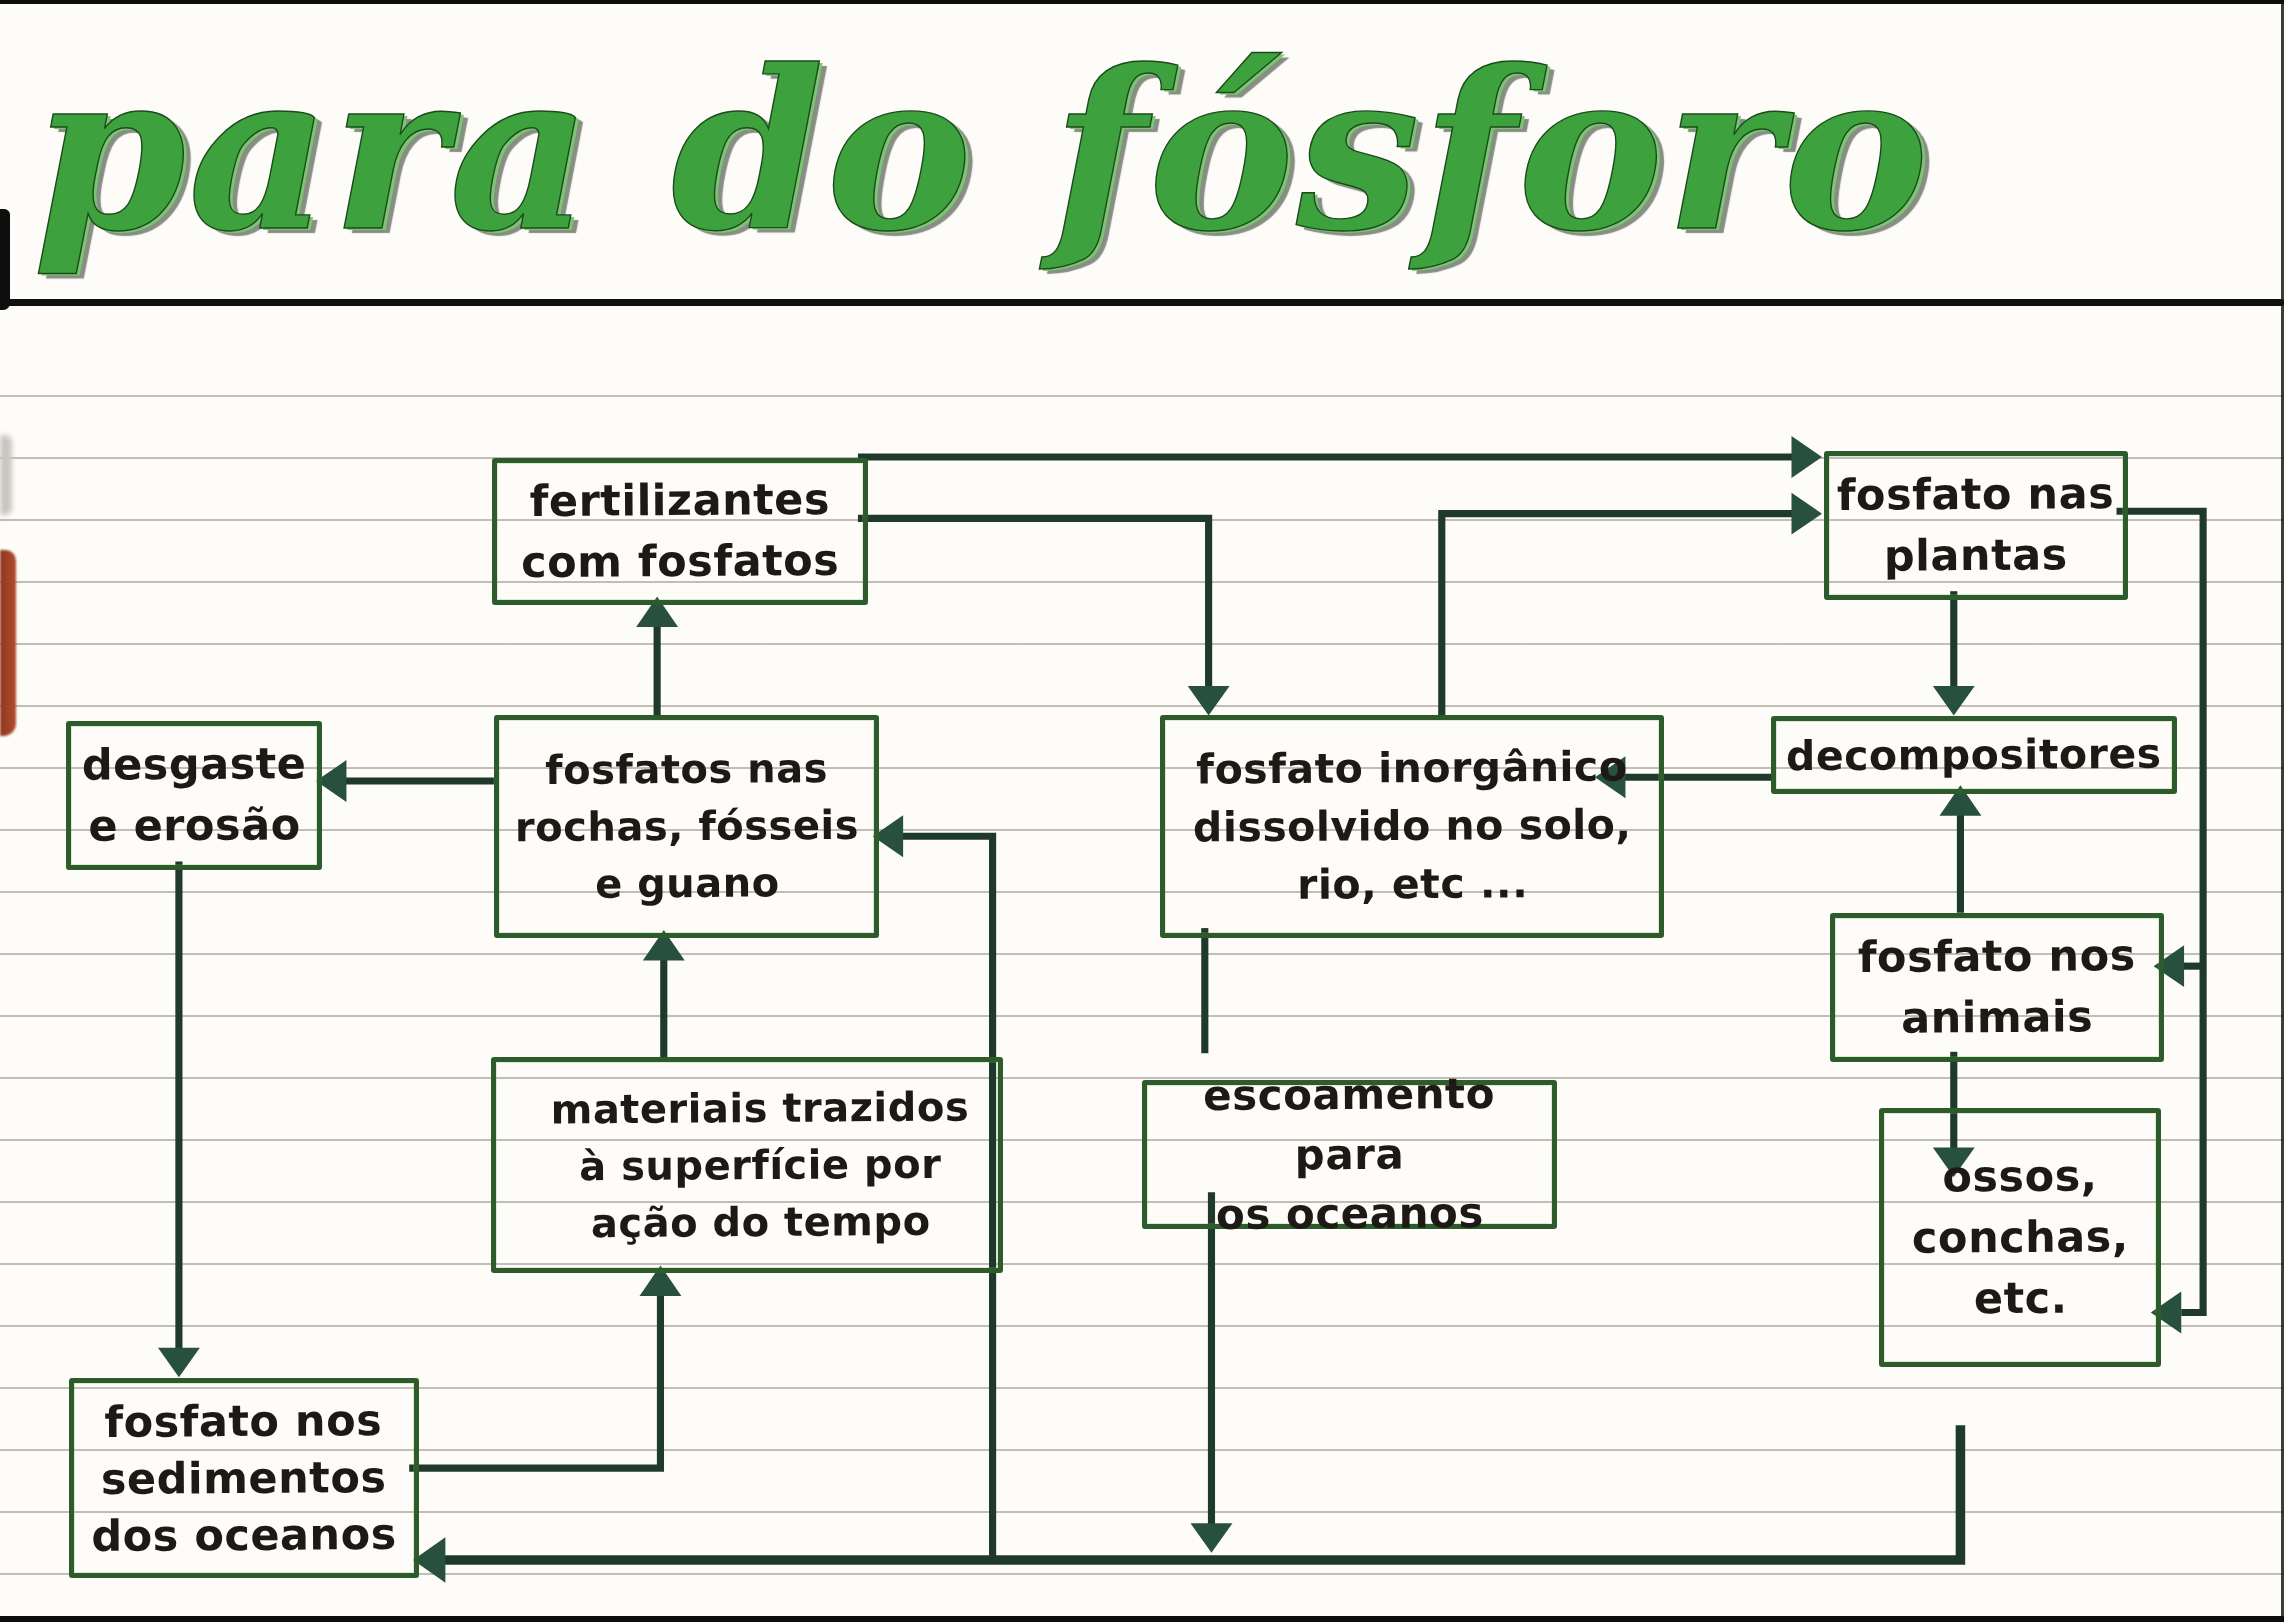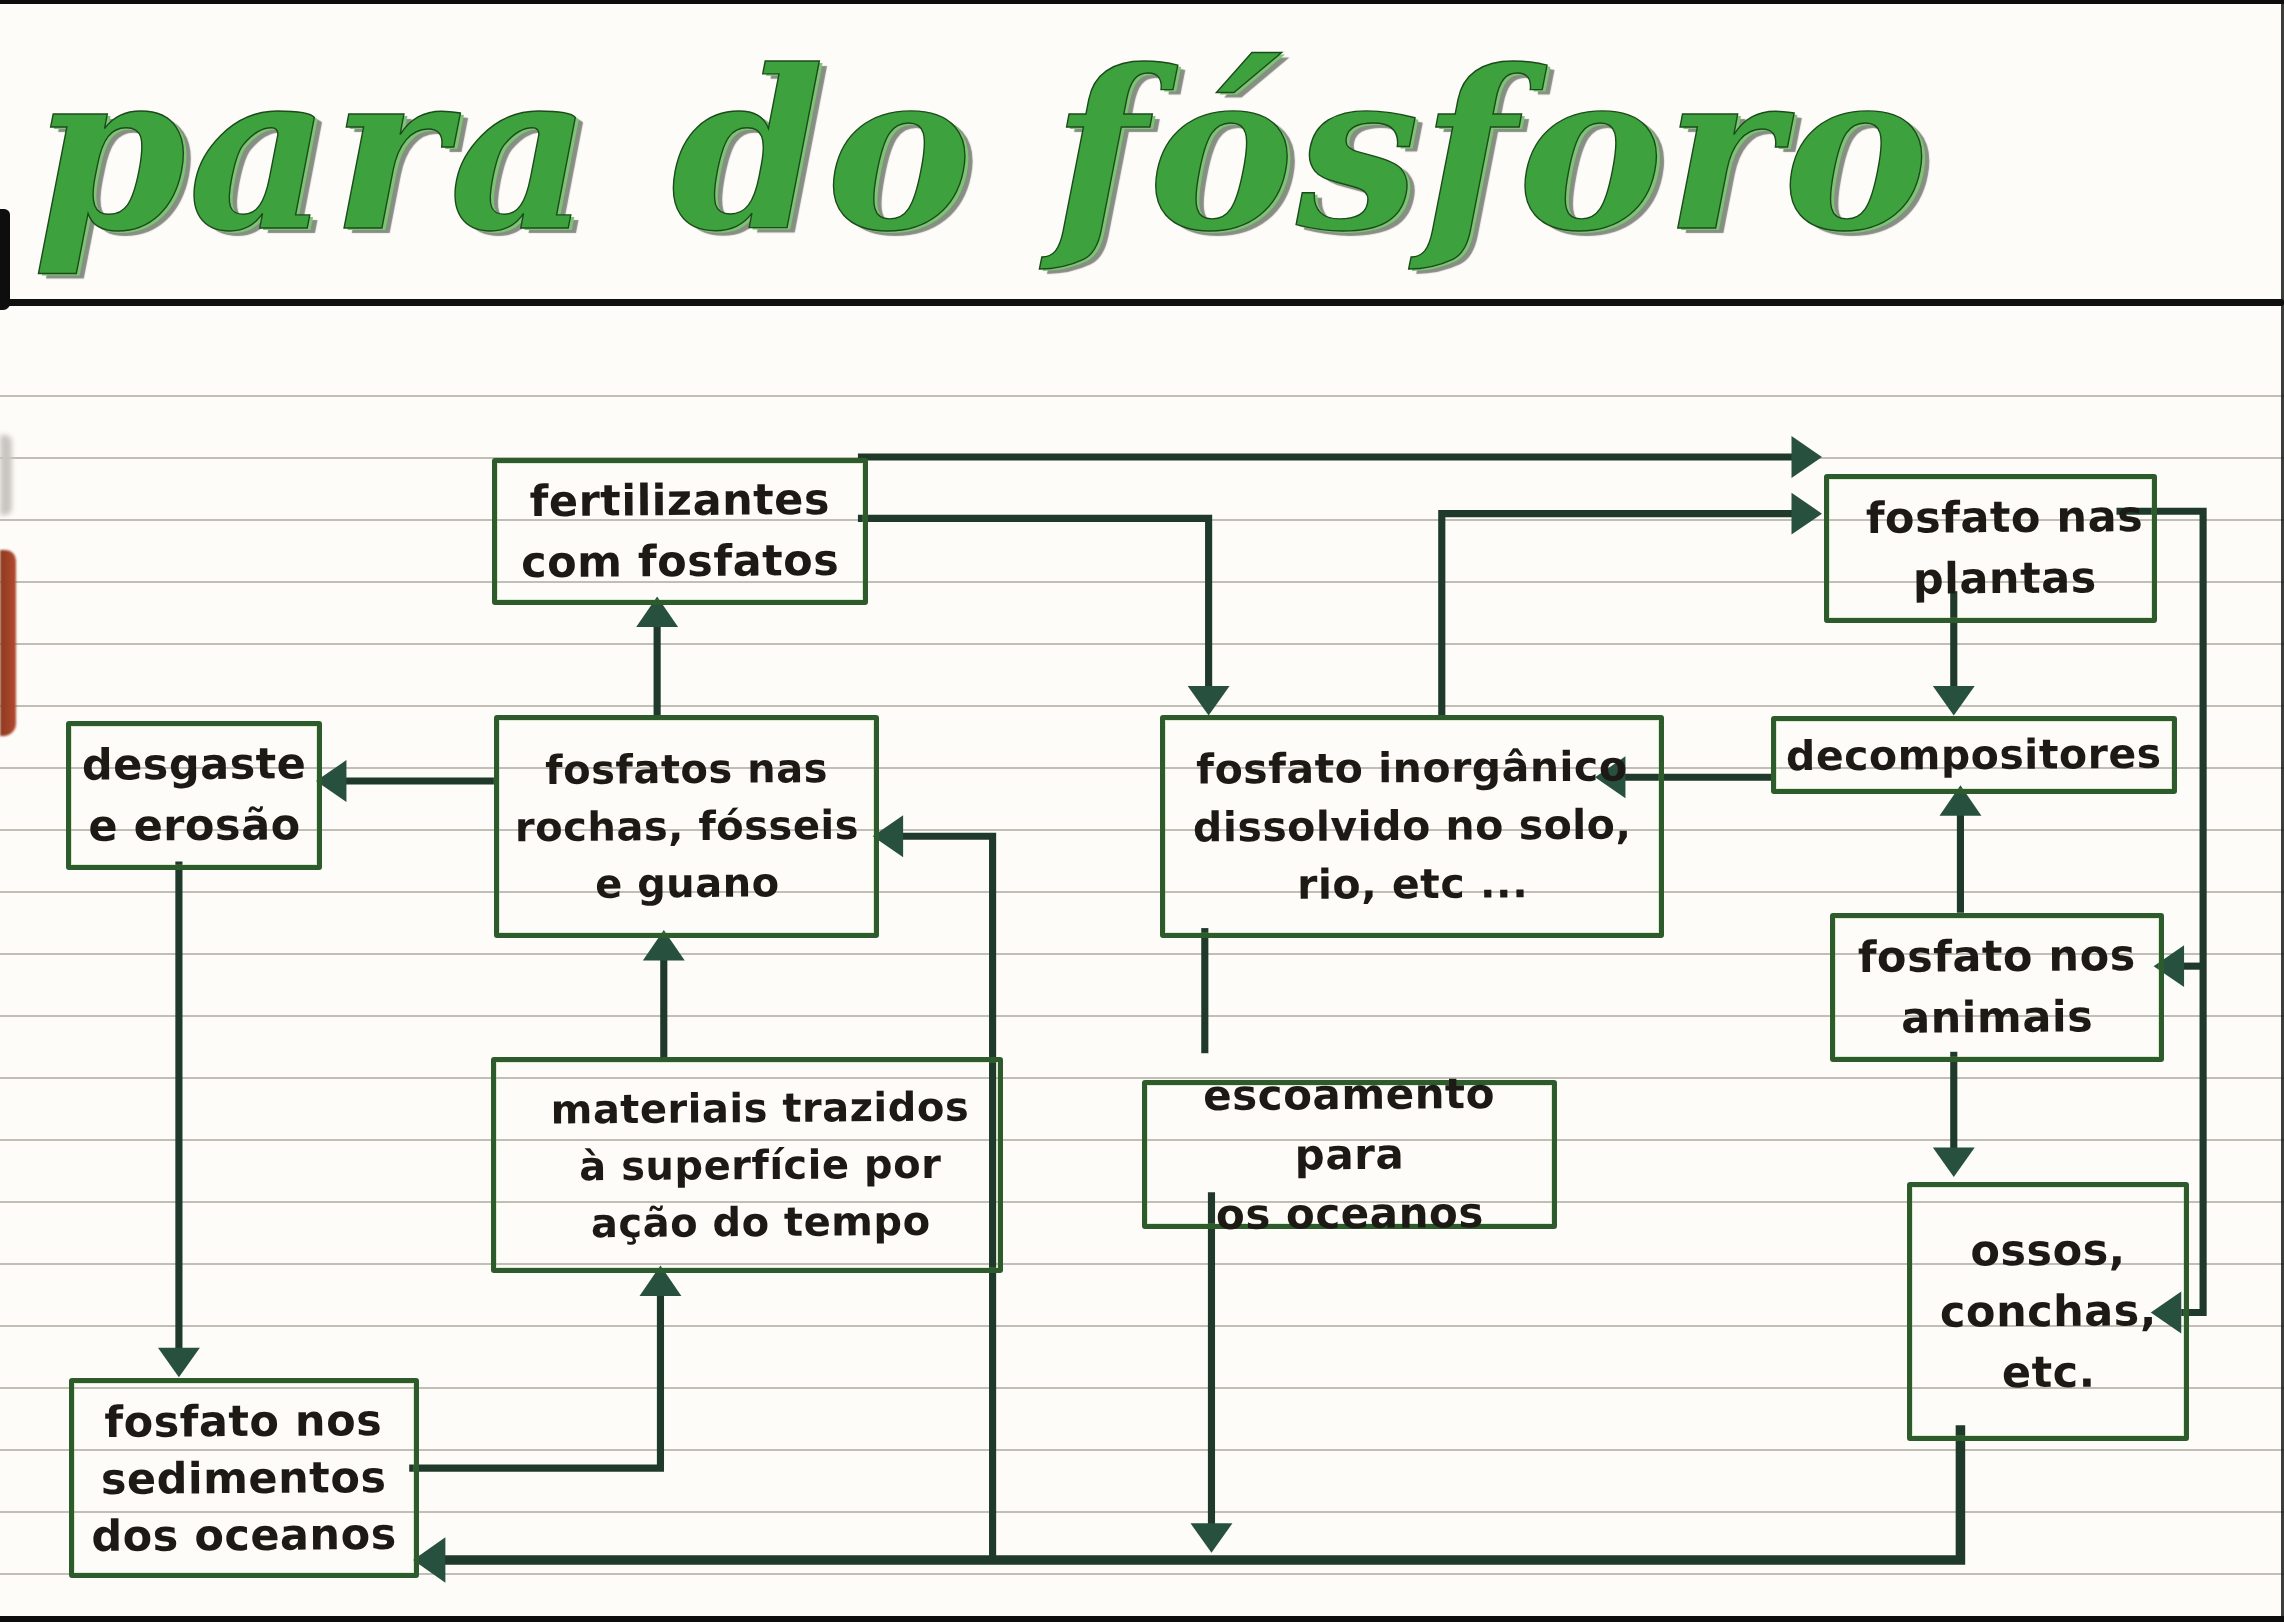--- a/index.html
+++ b/index.html
@@ -138,21 +138,21 @@
 
     <path class="edge" d="M2086 3270 L2086 1757 L1896 1757"></path>
     <path class="head" d="M1834 1757 L1898 1713 L1898 1801 Z"></path>
   </svg>
 
   <div class="node" style="left:492px;top:458px;width:366px;height:137px;">
     <span class="node-label" style="font-size:43px;">fertilizantes
 com fosfatos</span>
   </div>
 
-  <div class="node" style="left:1824px;top:474px;width:294px;height:139px;padding-left:29px;">
+  <div class="node" style="left:1824px;top:451px;width:294px;height:139px;">
     <span class="node-label" style="font-size:43px;">fosfato nas
 plantas</span>
   </div>
 
   <div class="node" style="left:66px;top:721px;width:246px;height:139px;">
     <span class="node-label" style="font-size:43px;">desgaste
 e erosão</span>
   </div>
 
   <div class="node" style="left:494px;top:715px;width:375px;height:213px;">
@@ -180,21 +180,21 @@
     <span class="node-label" style="font-size:40px;">materiais trazidos
 à superfície por
 ação do tempo</span>
   </div>
 
   <div class="node" style="left:1142px;top:1080px;width:405px;height:139px;">
     <span class="node-label" style="font-size:42px;">escoamento para
 os oceanos</span>
   </div>
 
-  <div class="node" style="left:1879px;top:1182px;width:272px;height:249px;margin-left:28px;">
+  <div class="node" style="left:1879px;top:1108px;width:272px;height:249px;">
     <span class="node-label" style="font-size:43px;">ossos,
 conchas,
 etc.</span>
   </div>
 
   <div class="node" style="left:69px;top:1378px;width:340px;height:190px;">
     <span class="node-label" style="font-size:43px;line-height:1.32;">fosfato nos
 sedimentos
 dos oceanos</span>
   </div>

